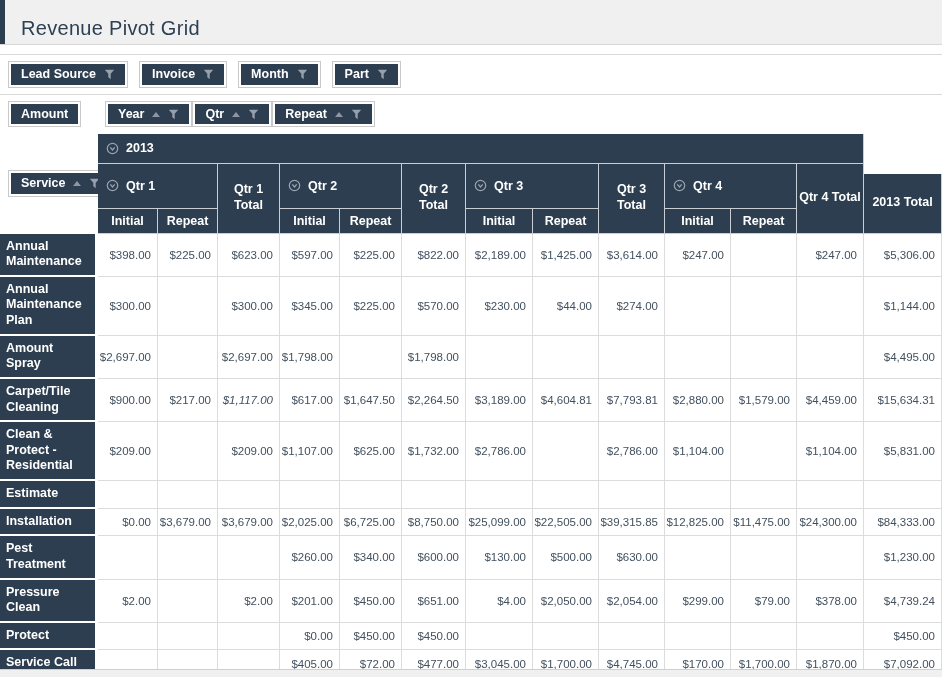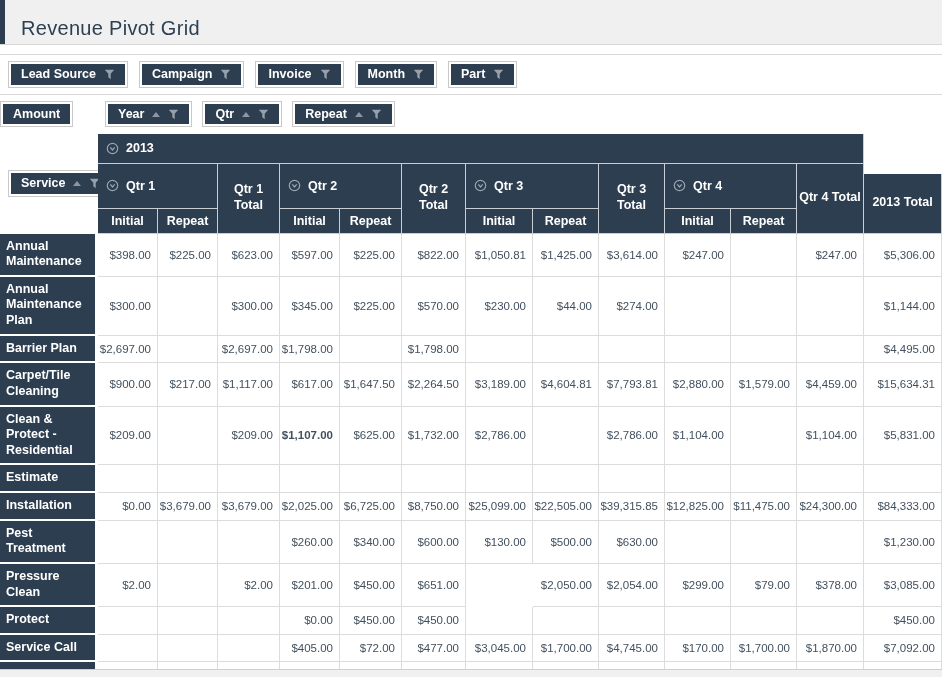--- a/index.html
+++ b/index.html
@@ -31,22 +31,22 @@
     border-bottom:5px solid #8d96a2;
   }
   
   .filter-panel{
     margin-top:9px;border-top:1px solid #d9d9d9;border-bottom:1px solid #d9d9d9;
     padding:6px 8px;flex:0 0 auto;background:#fff;
   }
   .chips{display:flex;gap:11px;}
   
   .fields-row{display:flex;align-items:center;height:39px;flex:0 0 auto;background:#fff;}
-  .data-fields{width:98px;flex:0 0 auto;padding-left:0;box-sizing:border-box;}
-  .column-fields{display:flex;gap:10px;margin-left:7px;justify-content:flex-end;}
+  .data-fields{width:98px;flex:0 0 auto;padding-left:8px;box-sizing:border-box;}
+  .column-fields{display:flex;margin-left:7px;justify-content:flex-end;}
   
   .pivot{
     flex:1 1 auto;overflow:hidden;background:#fff;
     display:grid;
     grid-template-columns:98px 60px 60px 62px 60px 62px 64px 67px 66px 66px 66px 66px 67px minmax(76px,1fr);
     grid-template-rows:30px 45px 25px;
     grid-auto-rows:auto;
     font-size:11.5px;
   }
   .hc{
@@ -80,28 +80,20 @@
 
   <header class="titlebar">
     <span class="accent"></span>
     <h1>Revenue Pivot Grid</h1>
   </header>
 
   <div class="filter-panel">
     <div class="chips">
         <div class="chip">
           <span class="lbl">Lead Source</span>
-          <span class="icn">
-            <svg width="11" height="11" viewBox="0 0 11 11">
-              <path d="M0.8 0.8 H10.2 L6.7 4.8 V10.2 L4.3 8.3 V4.8 Z" fill="#97a0ab"></path>
-            </svg>
-          </span>
-        </div>
-        <div class="chip">
-          <span class="lbl">Campaign</span>
           <span class="icn">
             <svg width="11" height="11" viewBox="0 0 11 11">
               <path d="M0.8 0.8 H10.2 L6.7 4.8 V10.2 L4.3 8.3 V4.8 Z" fill="#97a0ab"></path>
             </svg>
           </span>
         </div>
         <div class="chip">
           <span class="lbl">Invoice</span>
           <span class="icn">
             <svg width="11" height="11" viewBox="0 0 11 11">
@@ -233,74 +225,74 @@
       <div class="hc total" style="grid-area: 2 / 13 / span 2 / span 1;">Qtr 4 Total</div>
       <div class="hc sub" style="grid-area: 3 / 11 / span 1 / span 1;">Initial</div>
       <div class="hc sub" style="grid-area: 3 / 12 / span 1 / span 1;">Repeat</div>
       <div class="rhdr" style="grid-area: 4 / 1 / span 1 / span 1;">Annual Maintenance</div>
       <div class="dcell" style="grid-area: 4 / 2 / span 1 / span 1;">$398.00</div>
       <div class="dcell" style="grid-area: 4 / 3 / span 1 / span 1;">$225.00</div>
       <div class="dcell" style="grid-area: 4 / 4 / span 1 / span 1;">$623.00</div>
       <div class="dcell" style="grid-area: 4 / 5 / span 1 / span 1;">$597.00</div>
       <div class="dcell" style="grid-area: 4 / 6 / span 1 / span 1;">$225.00</div>
       <div class="dcell" style="grid-area: 4 / 7 / span 1 / span 1;">$822.00</div>
-      <div class="dcell" style="grid-area: 4 / 8 / span 1 / span 1;">$1,050.81</div>
+      <div class="dcell" style="grid-area: 4 / 8 / span 1 / span 1;">$2,189.00</div>
       <div class="dcell" style="grid-area: 4 / 9 / span 1 / span 1;">$1,425.00</div>
       <div class="dcell" style="grid-area: 4 / 10 / span 1 / span 1;">$3,614.00</div>
       <div class="dcell" style="grid-area: 4 / 11 / span 1 / span 1;">$247.00</div>
       <div class="dcell" style="grid-area: 4 / 12 / span 1 / span 1;"></div>
       <div class="dcell" style="grid-area: 4 / 13 / span 1 / span 1;">$247.00</div>
       <div class="dcell" style="grid-area: 4 / 14 / span 1 / span 1;">$5,306.00</div>
       <div class="rhdr" style="grid-area: 5 / 1 / span 1 / span 1;">Annual Maintenance Plan</div>
       <div class="dcell" style="grid-area: 5 / 2 / span 1 / span 1;">$300.00</div>
       <div class="dcell" style="grid-area: 5 / 3 / span 1 / span 1;"></div>
       <div class="dcell" style="grid-area: 5 / 4 / span 1 / span 1;">$300.00</div>
       <div class="dcell" style="grid-area: 5 / 5 / span 1 / span 1;">$345.00</div>
       <div class="dcell" style="grid-area: 5 / 6 / span 1 / span 1;">$225.00</div>
       <div class="dcell" style="grid-area: 5 / 7 / span 1 / span 1;">$570.00</div>
       <div class="dcell" style="grid-area: 5 / 8 / span 1 / span 1;">$230.00</div>
       <div class="dcell" style="grid-area: 5 / 9 / span 1 / span 1;">$44.00</div>
       <div class="dcell" style="grid-area: 5 / 10 / span 1 / span 1;">$274.00</div>
       <div class="dcell" style="grid-area: 5 / 11 / span 1 / span 1;"></div>
       <div class="dcell" style="grid-area: 5 / 12 / span 1 / span 1;"></div>
       <div class="dcell" style="grid-area: 5 / 13 / span 1 / span 1;"></div>
       <div class="dcell" style="grid-area: 5 / 14 / span 1 / span 1;">$1,144.00</div>
-      <div class="rhdr" style="grid-area: 6 / 1 / span 1 / span 1;">Barrier Plan</div>
+      <div class="rhdr" style="grid-area: 6 / 1 / span 1 / span 1;">Amount Spray</div>
       <div class="dcell" style="grid-area: 6 / 2 / span 1 / span 1;">$2,697.00</div>
       <div class="dcell" style="grid-area: 6 / 3 / span 1 / span 1;"></div>
       <div class="dcell" style="grid-area: 6 / 4 / span 1 / span 1;">$2,697.00</div>
       <div class="dcell" style="grid-area: 6 / 5 / span 1 / span 1;">$1,798.00</div>
       <div class="dcell" style="grid-area: 6 / 6 / span 1 / span 1;"></div>
       <div class="dcell" style="grid-area: 6 / 7 / span 1 / span 1;">$1,798.00</div>
       <div class="dcell" style="grid-area: 6 / 8 / span 1 / span 1;"></div>
       <div class="dcell" style="grid-area: 6 / 9 / span 1 / span 1;"></div>
       <div class="dcell" style="grid-area: 6 / 10 / span 1 / span 1;"></div>
       <div class="dcell" style="grid-area: 6 / 11 / span 1 / span 1;"></div>
       <div class="dcell" style="grid-area: 6 / 12 / span 1 / span 1;"></div>
       <div class="dcell" style="grid-area: 6 / 13 / span 1 / span 1;"></div>
       <div class="dcell" style="grid-area: 6 / 14 / span 1 / span 1;">$4,495.00</div>
       <div class="rhdr" style="grid-area: 7 / 1 / span 1 / span 1;">Carpet/Tile Cleaning</div>
       <div class="dcell" style="grid-area: 7 / 2 / span 1 / span 1;">$900.00</div>
       <div class="dcell" style="grid-area: 7 / 3 / span 1 / span 1;">$217.00</div>
-      <div class="dcell" style="grid-area: 7 / 4 / span 1 / span 1;">$1,117.00</div>
+      <div class="dcell" style="grid-area: 7 / 4 / span 1 / span 1; font-style: italic;">$1,117.00</div>
       <div class="dcell" style="grid-area: 7 / 5 / span 1 / span 1;">$617.00</div>
       <div class="dcell" style="grid-area: 7 / 6 / span 1 / span 1;">$1,647.50</div>
       <div class="dcell" style="grid-area: 7 / 7 / span 1 / span 1;">$2,264.50</div>
       <div class="dcell" style="grid-area: 7 / 8 / span 1 / span 1;">$3,189.00</div>
       <div class="dcell" style="grid-area: 7 / 9 / span 1 / span 1;">$4,604.81</div>
       <div class="dcell" style="grid-area: 7 / 10 / span 1 / span 1;">$7,793.81</div>
       <div class="dcell" style="grid-area: 7 / 11 / span 1 / span 1;">$2,880.00</div>
       <div class="dcell" style="grid-area: 7 / 12 / span 1 / span 1;">$1,579.00</div>
       <div class="dcell" style="grid-area: 7 / 13 / span 1 / span 1;">$4,459.00</div>
       <div class="dcell" style="grid-area: 7 / 14 / span 1 / span 1;">$15,634.31</div>
       <div class="rhdr" style="grid-area: 8 / 1 / span 1 / span 1;">Clean &amp; Protect - Residential</div>
       <div class="dcell" style="grid-area: 8 / 2 / span 1 / span 1;">$209.00</div>
       <div class="dcell" style="grid-area: 8 / 3 / span 1 / span 1;"></div>
       <div class="dcell" style="grid-area: 8 / 4 / span 1 / span 1;">$209.00</div>
-      <div class="dcell" style="grid-area: 8 / 5 / span 1 / span 1; font-weight: bold;">$1,107.00</div>
+      <div class="dcell" style="grid-area: 8 / 5 / span 1 / span 1;">$1,107.00</div>
       <div class="dcell" style="grid-area: 8 / 6 / span 1 / span 1;">$625.00</div>
       <div class="dcell" style="grid-area: 8 / 7 / span 1 / span 1;">$1,732.00</div>
       <div class="dcell" style="grid-area: 8 / 8 / span 1 / span 1;">$2,786.00</div>
       <div class="dcell" style="grid-area: 8 / 9 / span 1 / span 1;"></div>
       <div class="dcell" style="grid-area: 8 / 10 / span 1 / span 1;">$2,786.00</div>
       <div class="dcell" style="grid-area: 8 / 11 / span 1 / span 1;">$1,104.00</div>
       <div class="dcell" style="grid-area: 8 / 12 / span 1 / span 1;"></div>
       <div class="dcell" style="grid-area: 8 / 13 / span 1 / span 1;">$1,104.00</div>
       <div class="dcell" style="grid-area: 8 / 14 / span 1 / span 1;">$5,831.00</div>
       <div class="rhdr" style="grid-area: 9 / 1 / span 1 / span 1;">Estimate</div>
@@ -345,26 +337,27 @@
       <div class="dcell" style="grid-area: 11 / 12 / span 1 / span 1;"></div>
       <div class="dcell" style="grid-area: 11 / 13 / span 1 / span 1;"></div>
       <div class="dcell" style="grid-area: 11 / 14 / span 1 / span 1;">$1,230.00</div>
       <div class="rhdr" style="grid-area: 12 / 1 / span 1 / span 1;">Pressure Clean</div>
       <div class="dcell" style="grid-area: 12 / 2 / span 1 / span 1;">$2.00</div>
       <div class="dcell" style="grid-area: 12 / 3 / span 1 / span 1;"></div>
       <div class="dcell" style="grid-area: 12 / 4 / span 1 / span 1;">$2.00</div>
       <div class="dcell" style="grid-area: 12 / 5 / span 1 / span 1;">$201.00</div>
       <div class="dcell" style="grid-area: 12 / 6 / span 1 / span 1;">$450.00</div>
       <div class="dcell" style="grid-area: 12 / 7 / span 1 / span 1;">$651.00</div>
+      <div class="dcell" style="grid-area: 12 / 8 / span 1 / span 1;">$4.00</div>
       <div class="dcell" style="grid-area: 12 / 9 / span 1 / span 1;">$2,050.00</div>
       <div class="dcell" style="grid-area: 12 / 10 / span 1 / span 1;">$2,054.00</div>
       <div class="dcell" style="grid-area: 12 / 11 / span 1 / span 1;">$299.00</div>
       <div class="dcell" style="grid-area: 12 / 12 / span 1 / span 1;">$79.00</div>
       <div class="dcell" style="grid-area: 12 / 13 / span 1 / span 1;">$378.00</div>
-      <div class="dcell" style="grid-area: 12 / 14 / span 1 / span 1;">$3,085.00</div>
+      <div class="dcell" style="grid-area: 12 / 14 / span 1 / span 1;">$4,739.24</div>
       <div class="rhdr" style="grid-area: 13 / 1 / span 1 / span 1;">Protect</div>
       <div class="dcell" style="grid-area: 13 / 2 / span 1 / span 1;"></div>
       <div class="dcell" style="grid-area: 13 / 3 / span 1 / span 1;"></div>
       <div class="dcell" style="grid-area: 13 / 4 / span 1 / span 1;"></div>
       <div class="dcell" style="grid-area: 13 / 5 / span 1 / span 1;">$0.00</div>
       <div class="dcell" style="grid-area: 13 / 6 / span 1 / span 1;">$450.00</div>
       <div class="dcell" style="grid-area: 13 / 7 / span 1 / span 1;">$450.00</div>
       <div class="dcell" style="grid-area: 13 / 8 / span 1 / span 1;"></div>
       <div class="dcell" style="grid-area: 13 / 9 / span 1 / span 1;"></div>
       <div class="dcell" style="grid-area: 13 / 10 / span 1 / span 1;"></div>

